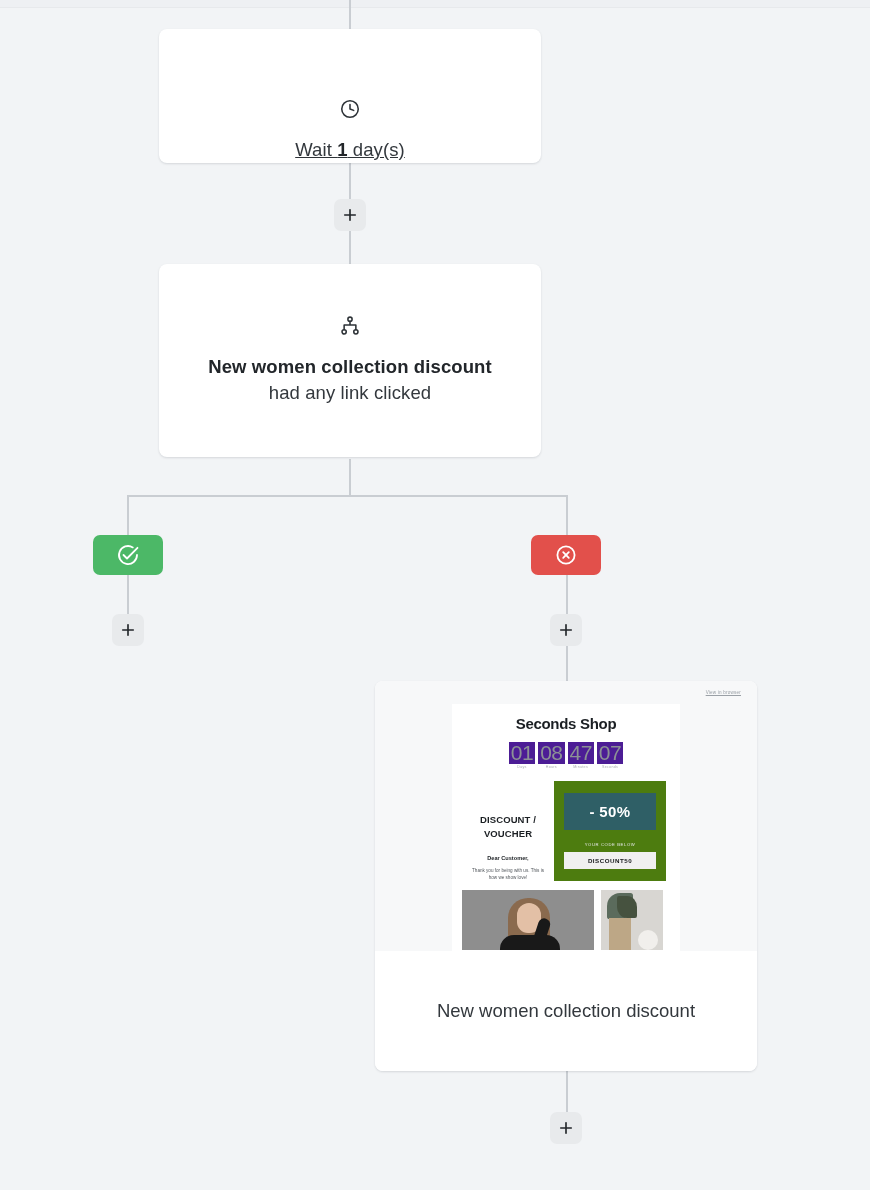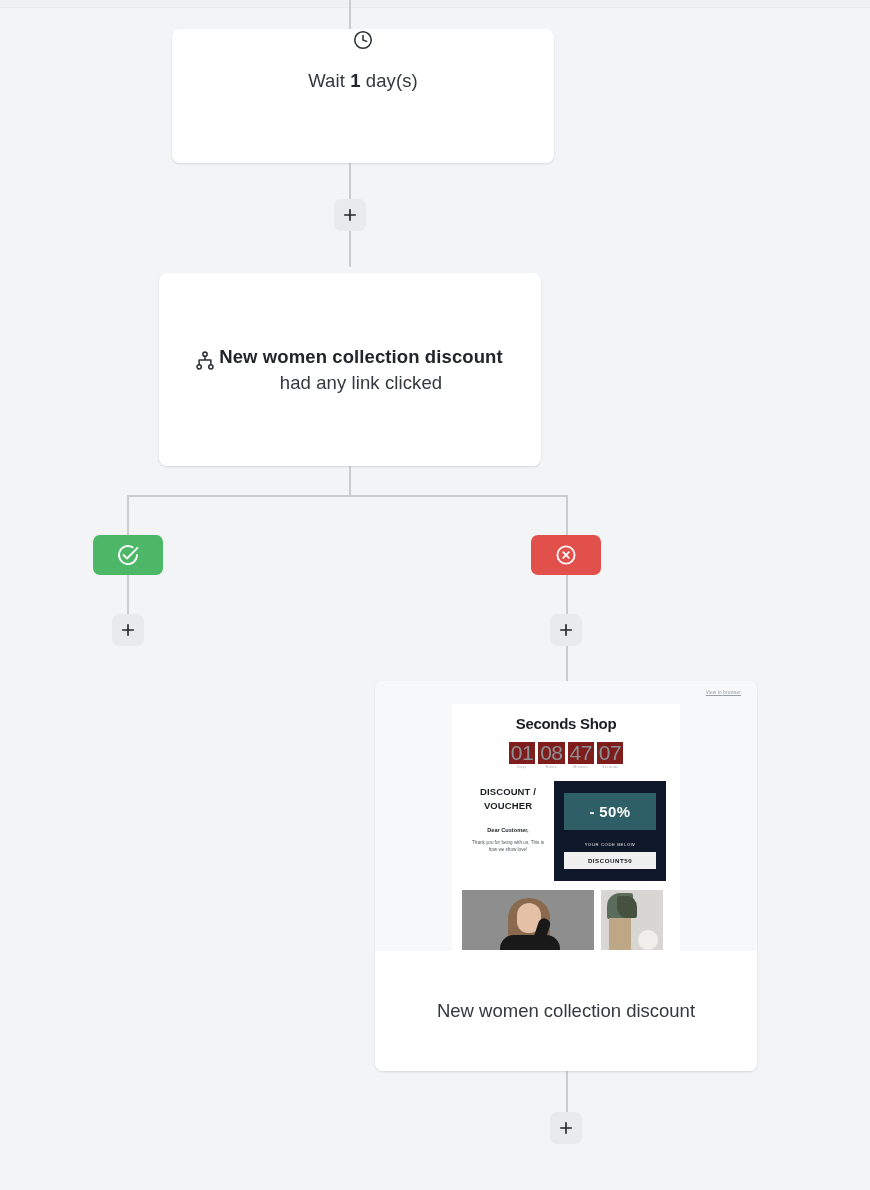--- a/index.html
+++ b/index.html
@@ -47,45 +47,45 @@
   
   .card {
     background: #ffffff;
     border-radius: 8px;
     box-shadow: 0 1px 2px rgba(16,24,40,.06), 0 1px 3px rgba(16,24,40,.07);
     z-index: 2;
   }
 
   
   #wait-card {
-    left: 172px; top: 29px;
+    left: 159px; top: 29px;
     width: 382px; height: 134px;
     display: flex; flex-direction: column;
-    align-items: center; justify-content: flex-start;
+    align-items: center; justify-content: flex-end; text-decoration: underline;
   }
   .node-icon {
     display: block;
     margin-bottom: 17px;
     line-height: 0;
   }
   .node-text {
     font-size: 18.5px;
     line-height: 26px;
     text-align: center;
     color: #33383d;
     letter-spacing: .1px;
     max-width: 300px;
   }
   .node-text b { font-weight: bold; color: #22262a; }
 
   
   #condition-card {
-    left: 159px; top: 273px;
+    left: 159px; top: 264px;
     width: 382px; height: 193px;
-    display: flex; flex-direction: row;
+    display: flex; flex-direction: column;
     align-items: center; justify-content: center;
   }
   #condition-card .node-text { max-width: 290px; }
 
   
   .plus-btn {
     width: 32px; height: 32px;
     background: #e8eaec;
     border-radius: 7px;
     display: flex; align-items: center; justify-content: center;
@@ -152,34 +152,34 @@
     justify-content: center;
     gap: 3px;
     margin-bottom: 12px;
   }
   .cd-unit { text-align: center; }
   .cd-num {
     font-size: 21px;
     color: #8c9195;
     line-height: 22px;
     letter-spacing: -.5px;
-    background: #7f1d1d;
+    background: #4c1d95;
     padding: 0 2px;
   }
   .cd-lbl {
     font-size: 3.6px;
     color: #a9aeb3;
     letter-spacing: .3px;
     text-transform: capitalize;
     margin-top: 1px;
   }
   .promo-row {
     display: flex;
     gap: 0;
-    align-items: flex-start;
+    align-items: flex-end;
   }
   .promo-left { width: 92px; padding-top: 4px; }
   .promo-head {
     font-size: 9.5px;
     font-weight: bold;
     letter-spacing: .1px;
     color: #1b1f23;
     text-align: center;
     line-height: 14px;
     margin-bottom: 14px;
@@ -193,21 +193,21 @@
   }
   .thanks {
     font-size: 4.6px;
     text-align: center;
     color: #53585d;
     line-height: 7px;
     padding: 0 6px;
   }
   .promo-right {
     width: 112px;
-    background: #0f172a;
+    background: #4d7c0f;
     padding: 12px 10px 12px 10px;
     text-align: center;
   }
   .pct-badge {
     background: #2f5f66;
     color: #ffffff;
     font-size: 15px;
     font-weight: bold;
     letter-spacing: .4px;
     padding: 10px 0;

